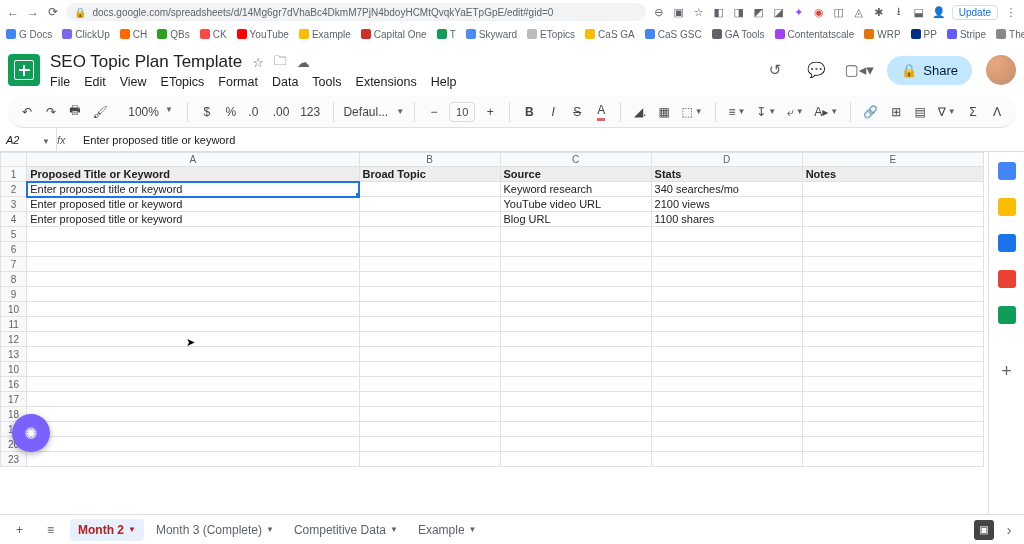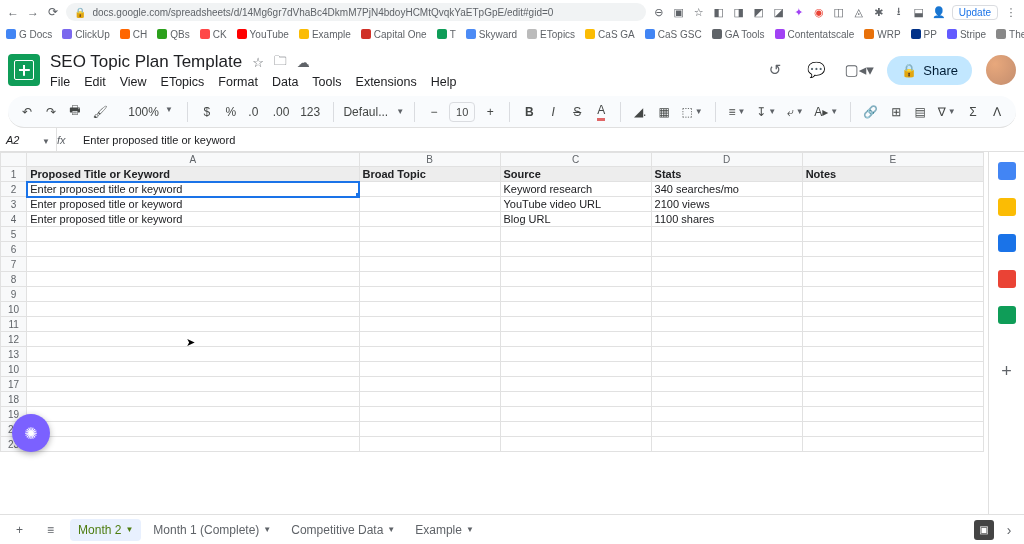--- a/index.html
+++ b/index.html
@@ -66,21 +66,21 @@
   thead th.sel-col { background:#d3e3fd; color:#0b57d0; }
   .rn.sel-row { background:#d3e3fd; color:#0b57d0; }
 
   
   .side-panel { width:36px; border-left:1px solid #e0e0e0; display:flex; flex-direction:column; align-items:center; gap:18px; padding-top:10px; }
   .side-panel .sp { width:18px; height:18px; border-radius:3px; display:flex;align-items:center;justify-content:center; font-size:12px; }
 
   
   .bottom-tabs { position:absolute; left:0; right:0; bottom:0; height:30px; border-top:1px solid #e0e0e0; display:flex; align-items:center; padding:0 8px; gap:8px; background:#fff; font-size:12px; }
   .bottom-tabs .bt { padding:4px 8px; display:flex; align-items:center; gap:4px; border-radius:4px; color:#5f6368; }
-  .bottom-tabs .bt.active { background:#e8f0fe; color:#4d7c0f; font-weight:400; }
+  .bottom-tabs .bt.active { background:#e8f0fe; color:#b91c1c; font-weight:700; }
   .bottom-tabs .dd { font-size:8px; }
   .bottom-tabs .rbtn { margin-left:auto; width:20px;height:20px;background:#444;border-radius:3px; color:#fff; font-size:10px; display:flex;align-items:center;justify-content:center; }
 
   
   .float-btn { position:absolute; left:12px; bottom:92px; width:38px; height:38px; border-radius:50%; background:#7b61ff; box-shadow:0 2px 6px rgba(0,0,0,.3); display:flex;align-items:center;justify-content:center; color:#fff; font-size:16px; }
   .cursor { position:absolute; left:186px; top:184px; font-size:11px; color:#000; pointer-events:none; }
 </style>
 </head>
 <body>
 
@@ -419,20 +419,28 @@
           </tr>
           <tr>
             <td class="rn">10</td>
             <td></td>
             <td></td>
             <td></td>
             <td></td>
             <td></td>
           </tr>
           <tr>
+            <td class="rn">16</td>
+            <td></td>
+            <td></td>
+            <td></td>
+            <td></td>
+            <td></td>
+          </tr>
+          <tr>
             <td class="rn">17</td>
             <td></td>
             <td></td>
             <td></td>
             <td></td>
             <td></td>
           </tr>
           <tr>
             <td class="rn">18</td>
             <td></td>
@@ -483,21 +491,21 @@
 
 <div class="bottom-tabs">
   <div class="bt">+</div>
   <div class="bt">≡</div>
   <div id="tabs-slot" style="display:flex;gap:4px">
       <div class="bt active">
         <span>Month 2</span>
         <span class="dd">▼</span>
       </div>
       <div class="bt">
-        <span>Month 1 (Complete)</span>
+        <span>Month 3 (Complete)</span>
         <span class="dd">▼</span>
       </div>
       <div class="bt">
         <span>Competitive Data</span>
         <span class="dd">▼</span>
       </div>
       <div class="bt">
         <span>Example</span>
         <span class="dd">▼</span>
       </div>

